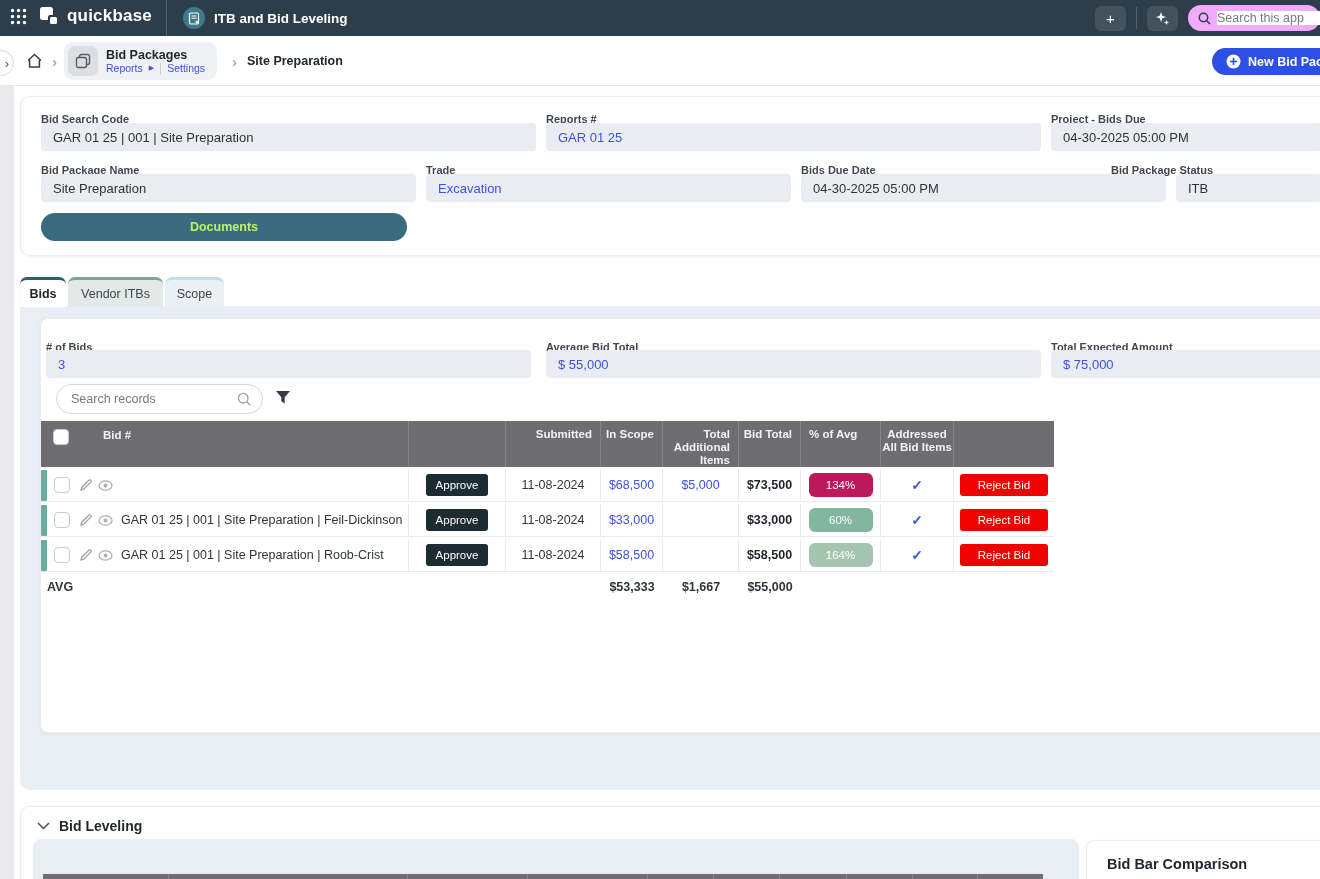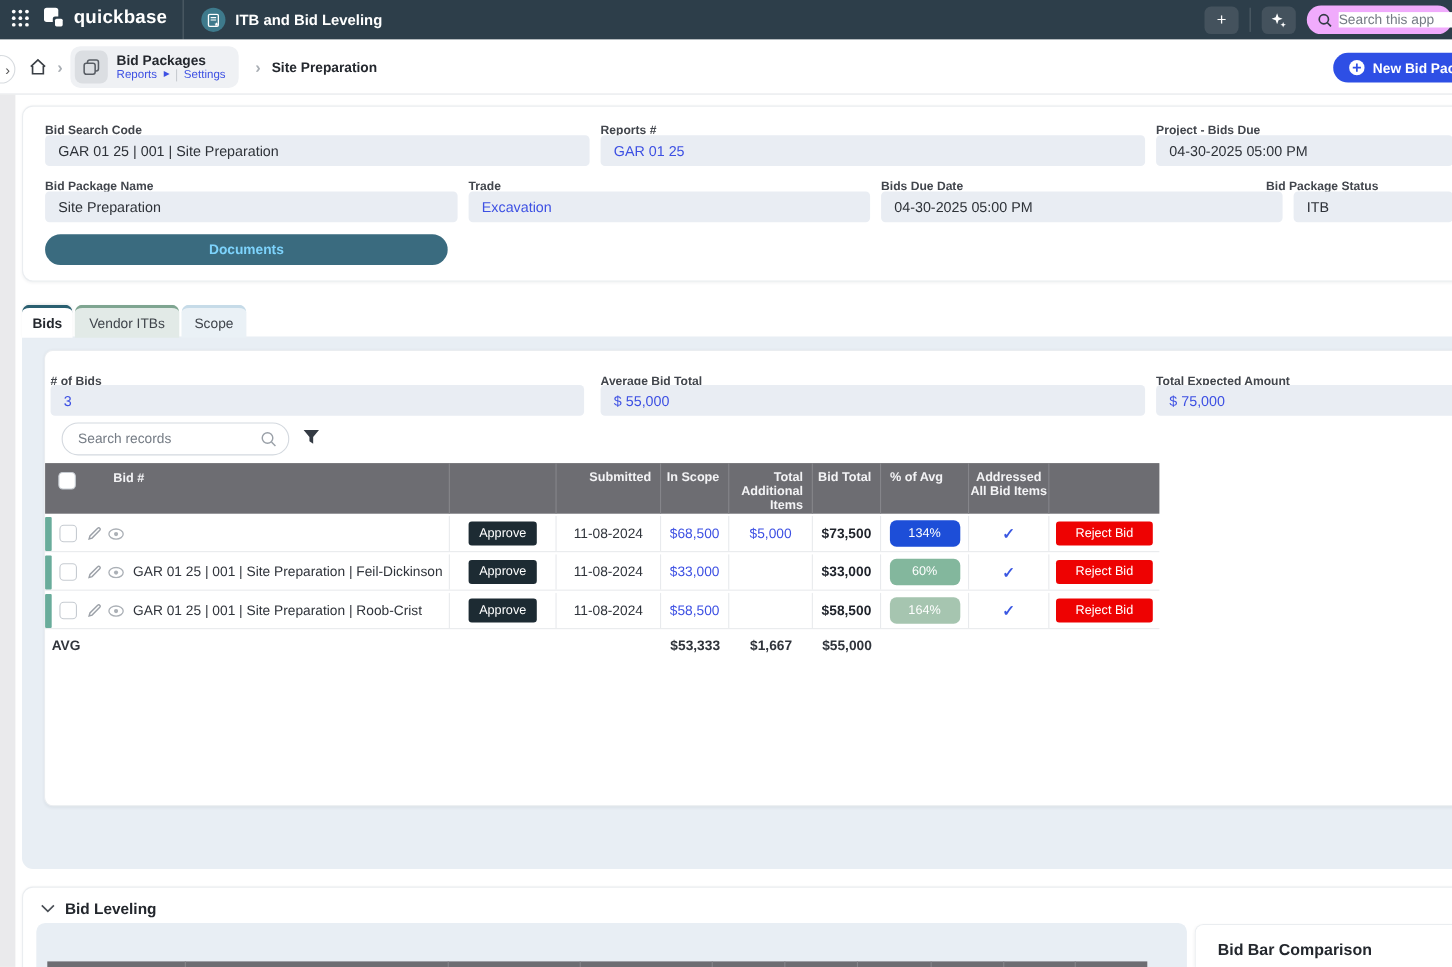--- a/index.html
+++ b/index.html
@@ -34,21 +34,21 @@
   .new-btn { left:1212px; top:48px; width:170px; height:27px; background:#2E4FE5; border:none; border-radius:14px; color:#fff; font-size:12.5px; font-weight:bold; display:flex; align-items:center; gap:7px; padding:0 14px; cursor:pointer; }
 
   .left-strip { left:0; top:86px; width:14px; height:793px; background:#EAEAEC; }
 
   
   .card { background:#fff; border:1px solid #EAEDF0; border-radius:10px; box-shadow:0 1px 3px rgba(20,30,50,.06); }
   .form-card { left:20px; top:96px; width:1310px; height:160px; }
   .fld-label { font-size:11px; font-weight:bold; color:#42464D; }
   .fld-box { height:28px; background:#E9EDF3; border-radius:4px; font-size:13px; color:#2E3238; display:flex; align-items:center; padding:0 12px; }
   .fld-box.link { color:#3D50E3; }
-  .doc-btn { left:20px; top:116px; width:366px; height:28px; background:#3A6B7F; border:none; border-radius:18px; color:#7dd3fc; font-size:12.5px; font-weight:bold; cursor:pointer; }
+  .doc-btn { left:20px; top:116px; width:366px; height:28px; background:#3A6B7F; border:none; border-radius:18px; color:#bef264; font-size:12.5px; font-weight:bold; cursor:pointer; }
 
   
   .tab { top:277px; height:30px; border-radius:7px 7px 0 0; display:flex; align-items:center; justify-content:center; font-size:12.5px; color:#3F444B; z-index:2; cursor:pointer; }
   .tab-active { background:#fff; border-top:3px solid #2A5F70; font-weight:bold; color:#23272D; box-shadow:0 -1px 2px rgba(0,0,0,.05); }
   .panel { left:20px; top:306px; width:1310px; height:484px; background:#E8EEF4; border-radius:0 10px 10px 10px; }
 
   
   .bids-card { left:40px; top:318px; width:1290px; height:415px; border-radius:8px; }
   .search-pill { left:15px; top:65px; width:207px; height:30px; border:1px solid #D4D9DF; border-radius:16px; background:#fff; display:flex; align-items:center; padding:0 10px 0 14px; }
   .search-pill input { border:none; outline:none; font-size:12.5px; color:#333; width:150px; font-family:"Liberation Sans",sans-serif; }
@@ -210,21 +210,21 @@
     <div class="abs fld-box link" style="left:525px; top:26px; width:495px;">GAR 01 25</div>
     <div class="abs" style="left:1030px; top:12px;"><span class="fld-label">Project - Bids Due</span></div>
     <div class="abs fld-box" style="left:1030px; top:26px; width:270px;">04-30-2025 05:00 PM</div>
 
     <div class="abs" style="left:20px; top:63px;"><span class="fld-label">Bid Package Name</span></div>
     <div class="abs fld-box" style="left:20px; top:77px; width:375px;">Site Preparation</div>
     <div class="abs" style="left:405px; top:63px;"><span class="fld-label">Trade</span></div>
     <div class="abs fld-box link" style="left:405px; top:77px; width:365px;">Excavation</div>
     <div class="abs" style="left:780px; top:63px;"><span class="fld-label">Bids Due Date</span></div>
     <div class="abs fld-box" style="left:780px; top:77px; width:365px;">04-30-2025 05:00 PM</div>
-    <div class="abs" style="left:1130px; top:63px;"><span class="fld-label">Bid Package Status</span></div>
+    <div class="abs" style="left:1090px; top:63px;"><span class="fld-label">Bid Package Status</span></div>
     <div class="abs fld-box" style="left:1155px; top:77px; width:145px;">ITB</div>
 
     <button class="abs doc-btn">Documents</button>
   </div>
 
   <div class="abs tab tab-active" style="left:20px; width:46px;">Bids</div>
   <div class="abs tab" style="left:68px; width:95px; background:#E2EAE7; border-top:3px solid #7FA591;">Vendor ITBs</div>
   <div class="abs tab" style="left:165px; width:59px; background:#EAF1F6; border-top:3px solid #C6DBE8;">Scope</div>
   <div class="abs panel"></div>
 
@@ -284,21 +284,21 @@
           </span>
       </div>
       <div class="cell c2 cen">
           <button class="approve">Approve</button>
         </div>
       <div class="cell c3 cen">11-08-2024</div>
       <div class="cell c4 cen val-link">$68,500</div>
       <div class="cell c5 cen val-link">$5,000</div>
       <div class="cell c6 cen val-bold">$73,500</div>
       <div class="cell c7 cen">
-          <span class="badge" style="background-color: #1d4ed8;">134%</span>
+          <span class="badge" style="background-color: #be185d;">134%</span>
         </div>
       <div class="cell c8 cen">
           <span class="check">✓</span>
         </div>
       <div class="cell c9 cen">
           <button class="reject">Reject Bid</button>
         </div>
     </div>
 
     <div class="abs trow" style="top:185px;">

